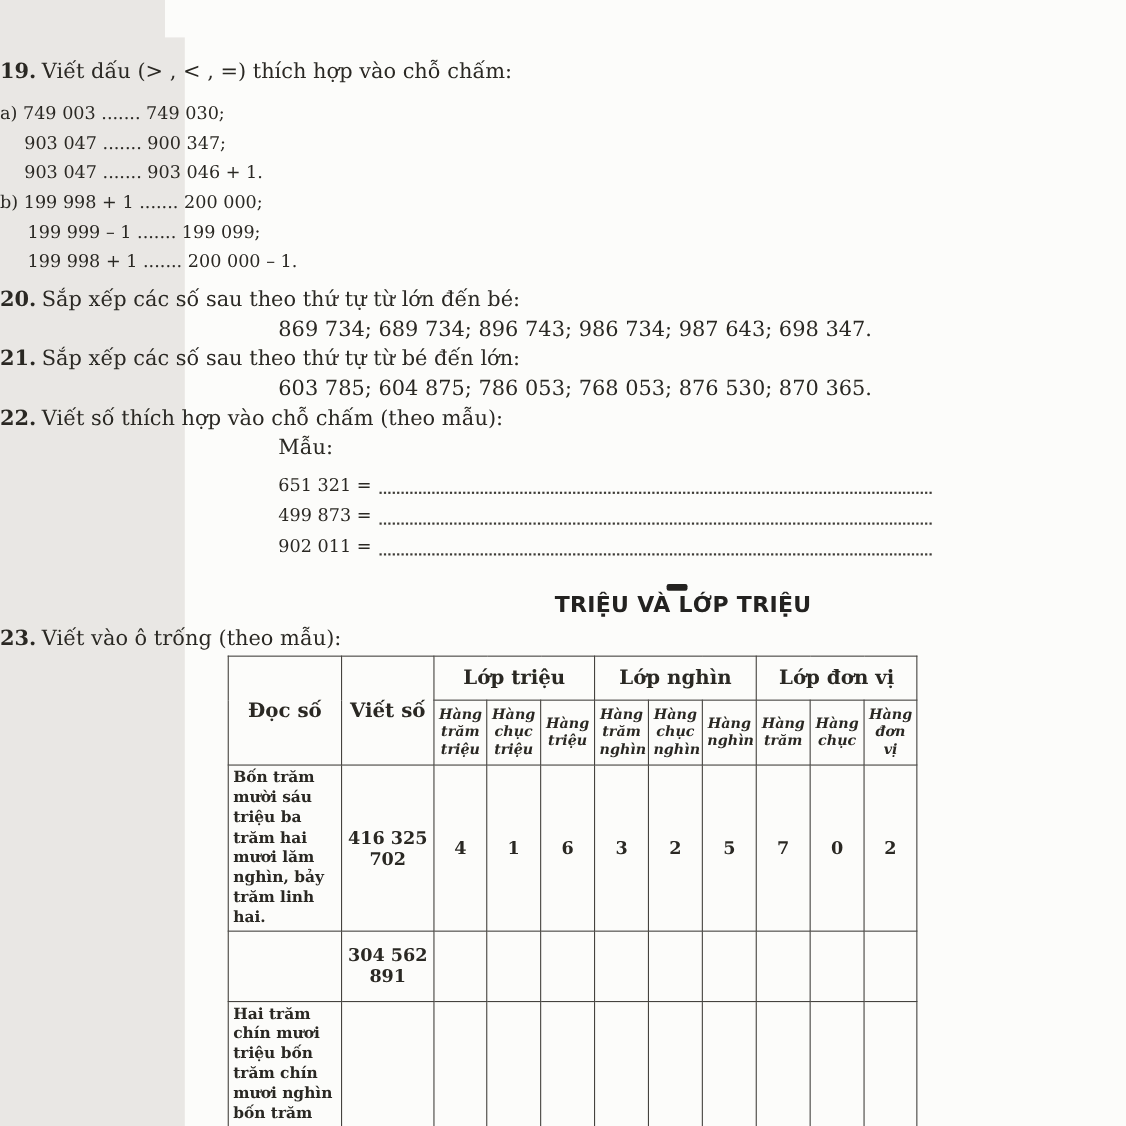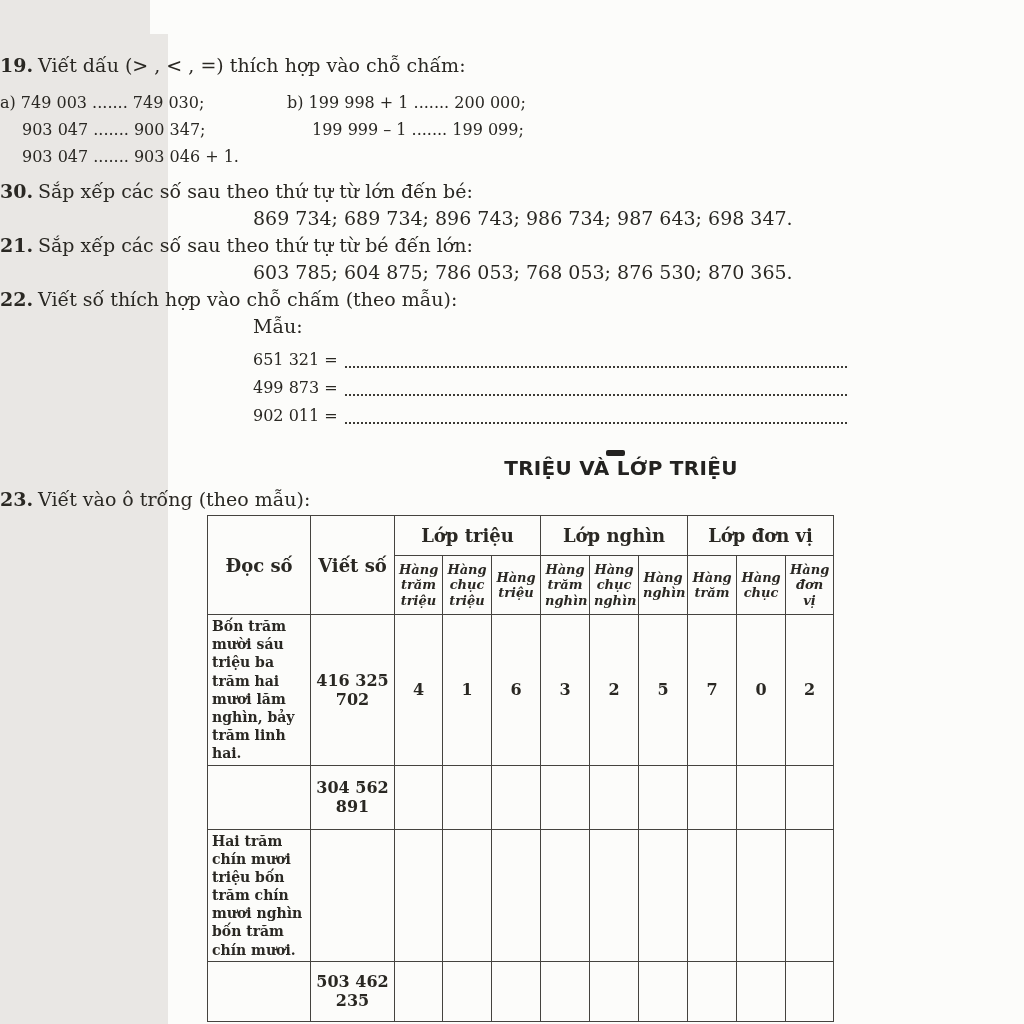--- a/index.html
+++ b/index.html
@@ -10,21 +10,21 @@
     color:#2a2823;
   }
   .scan-strip{position:absolute;left:0;top:0;width:168px;height:1024px;background:#e9e7e4;}
   .scan-notch{position:absolute;left:150px;top:0;width:30px;height:34px;background:#fcfcfa;}
   .content{position:absolute;left:0;top:0;width:1024px;padding-top:52px;box-sizing:border-box;}
 
   .item{line-height:27px;white-space:nowrap;font-size:19px;}
   .item .num{display:inline-block;width:38px;font-weight:bold;}
   .sub{margin-left:253px;font-size:19px;}
   .line{line-height:27px;white-space:nowrap;}
-  .cols{display:flex;margin-top:10px;}
+  .cols{display:flex;margin-top:10px;flex-direction:column;}
   .col-a{width:287px;}
   .col-b{flex:1;}
   .cont-a{padding-left:22px;}
   .cont-b{padding-left:25px;}
   .mt6{margin-top:6px;}
   .mt8{margin-top:8px;}
 
   .example{font-size:18px;letter-spacing:-0.2px;}
   .blank-line{display:flex;width:594px;line-height:28px;font-size:16px;}
   .leader{flex:1;border-bottom:2px dotted #3c3a35;margin:0 0 6px 7px;}
@@ -61,25 +61,26 @@
   </div>
   <div class="cols">
     <div class="col-a">
       <div class="line">a) 749 003  .......  749 030;</div>
       <div class="line cont-a">903 047  .......  900 347;</div>
       <div class="line cont-a">903 047  .......  903 046 + 1.</div>
     </div>
     <div class="col-b">
       <div class="line">b) 199 998 + 1 .......  200 000;</div>
       <div class="line cont-b">199 999 – 1 .......  199 099;</div>
+      <div class="line cont-b">199 998 + 1 .......  200 000 – 1.</div>
     </div>
   </div>
 
   <div class="item mt8">
-    <span class="num">30.</span><span>Sắp xếp các số sau theo thứ tự từ lớn đến bé:</span>
+    <span class="num">20.</span><span>Sắp xếp các số sau theo thứ tự từ lớn đến bé:</span>
   </div>
   <div class="sub line">869 734; 689 734; 896 743; 986 734; 987 643; 698 347.</div>
 
   <div class="item">
     <span class="num">21.</span><span>Sắp xếp các số sau theo thứ tự từ bé đến lớn:</span>
   </div>
   <div class="sub line">603 785; 604 875; 786 053; 768 053; 876 530; 870 365.</div>
 
   <div class="item">
     <span class="num">22.</span><span>Viết số thích hợp vào chỗ chấm (theo mẫu):</span>

